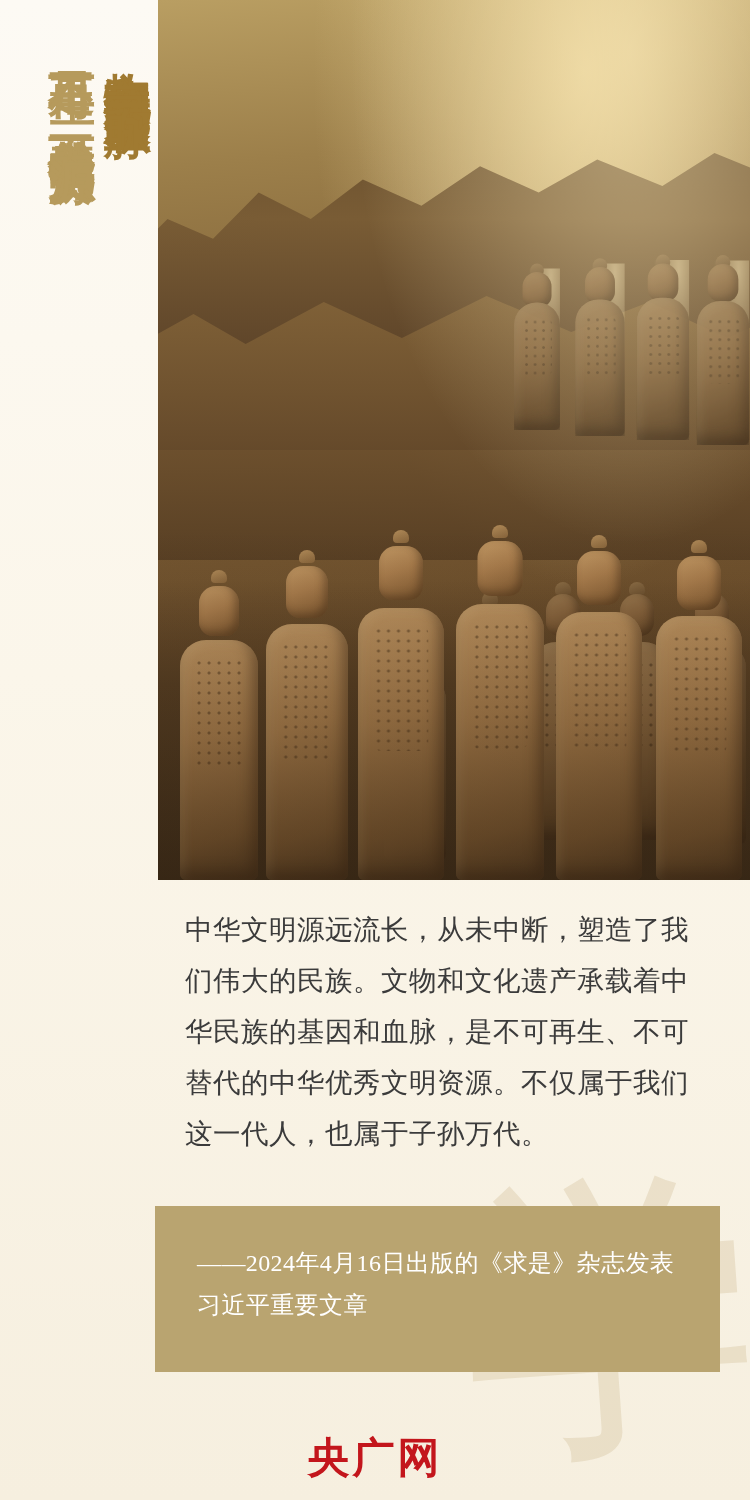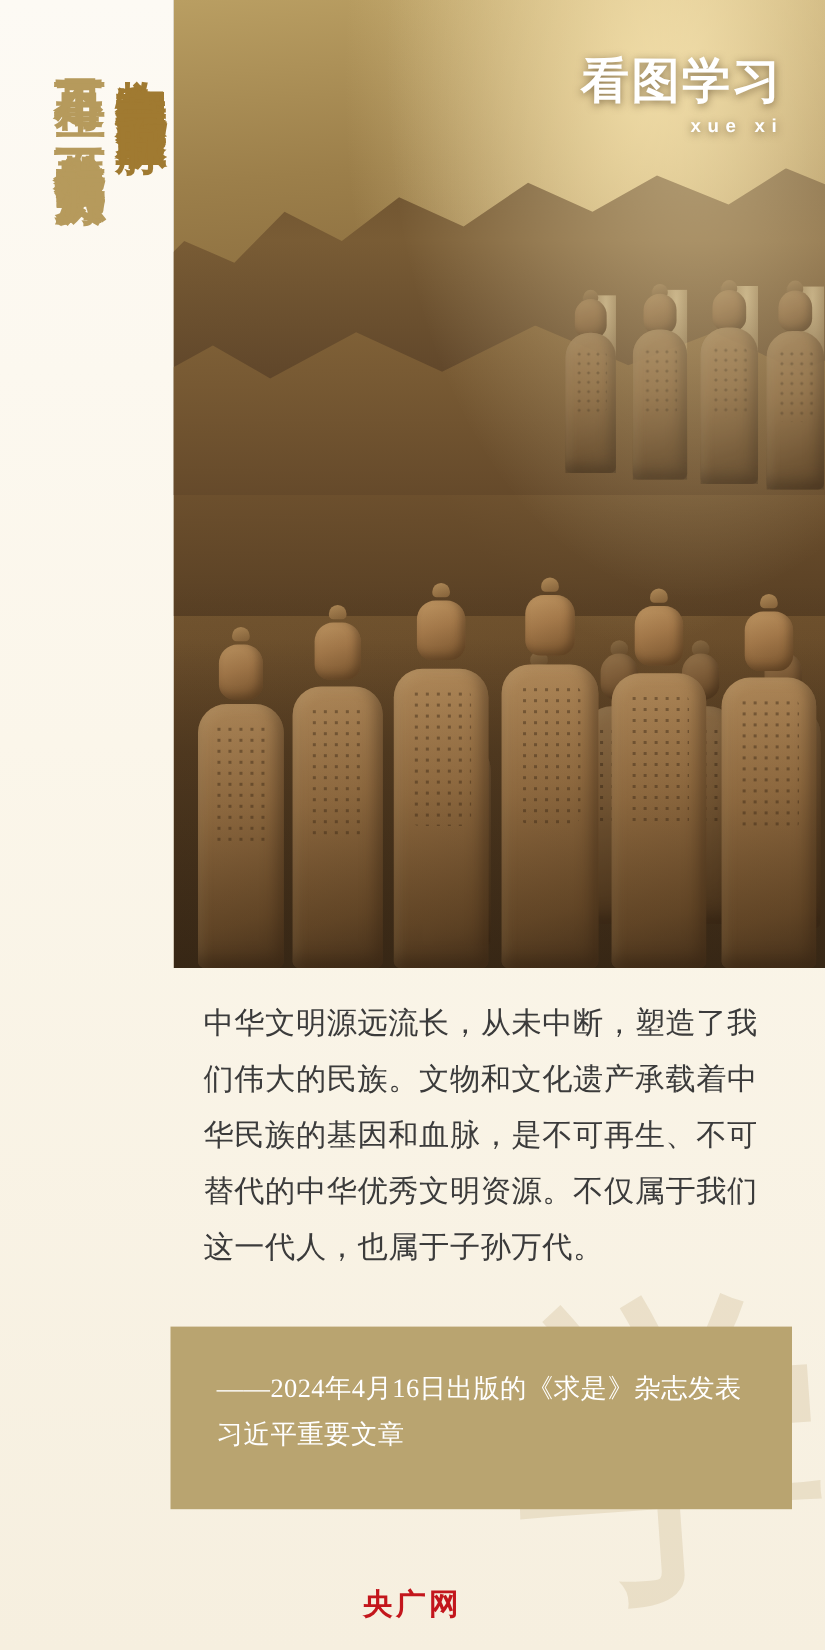--- a/index.html
+++ b/index.html
@@ -247,21 +247,21 @@
     position: absolute;
     left: 0;
     bottom: 0;
     width: 750px;
     height: 128px;
     display: flex;
     align-items: center;
     justify-content: center;
   }
   .brand {
-    font-size: 27px;
+    font-size: 42px;
     font-weight: bold;
     letter-spacing: 3px;
     color: #c3161c;
     font-family: "Liberation Sans", "DejaVu Sans", sans-serif;
     margin-top: 44px;
   }
 </style>
 </head>
 <body>
 
@@ -381,24 +381,20 @@
         <div class="bun" style="top:-10px;"></div>
           <div class="head" style="top:6px; width:44px; height:54px;"></div>
         <div class="body" style="width:86px; height:264px;">
             <div class="armor"></div>
           </div>
       </div>
     </div>
 
     <div class="haze"></div>
 
-    <div class="logo">
-      <div class="logo-main">看图学习</div>
-      <div class="logo-pin">xue xi</div>
-    </div>
   </div>
 
   <div class="headline-col">
     <div class="headline-line l1">文物和文化遗产承载着中华民族的基因和血脉</div>
     <div class="headline-line l2">是不可再生 不可替代的中华优秀文明资源</div>
   </div>
 
   <div class="body-text">中华文明源远流长，从未中断，塑造了我们伟大的民族。文物和文化遗产承载着中华民族的基因和血脉，是不可再生、不可替代的中华优秀文明资源。不仅属于我们这一代人，也属于子孙万代。</div>
 
   <div class="source-box">

